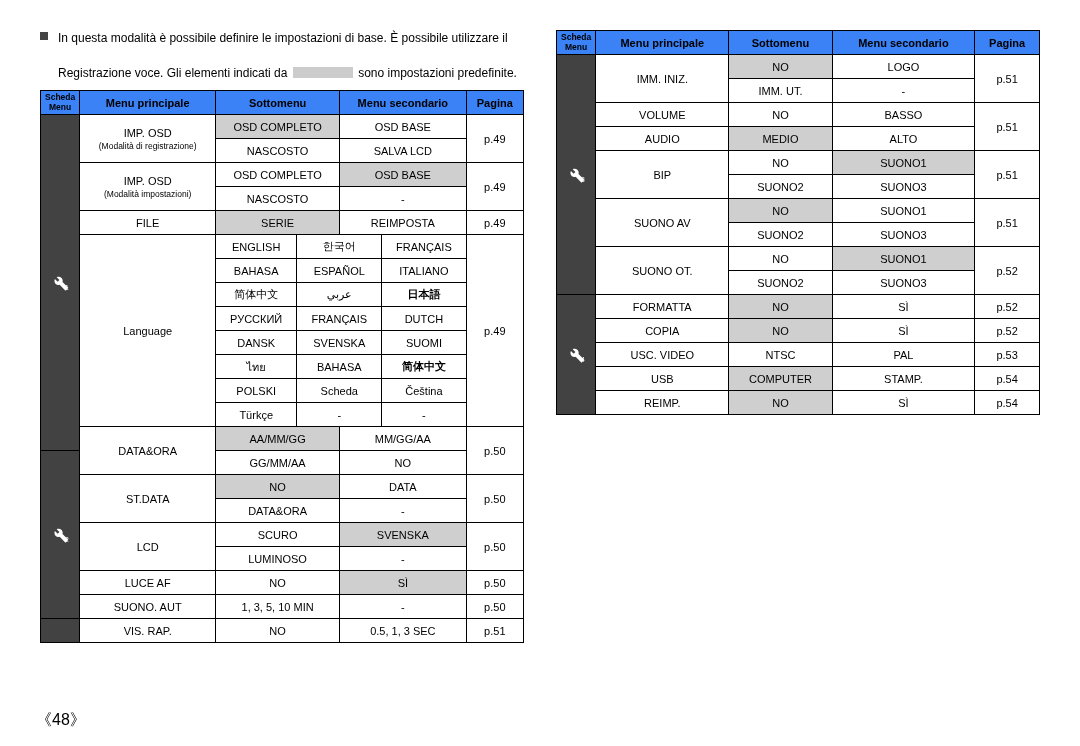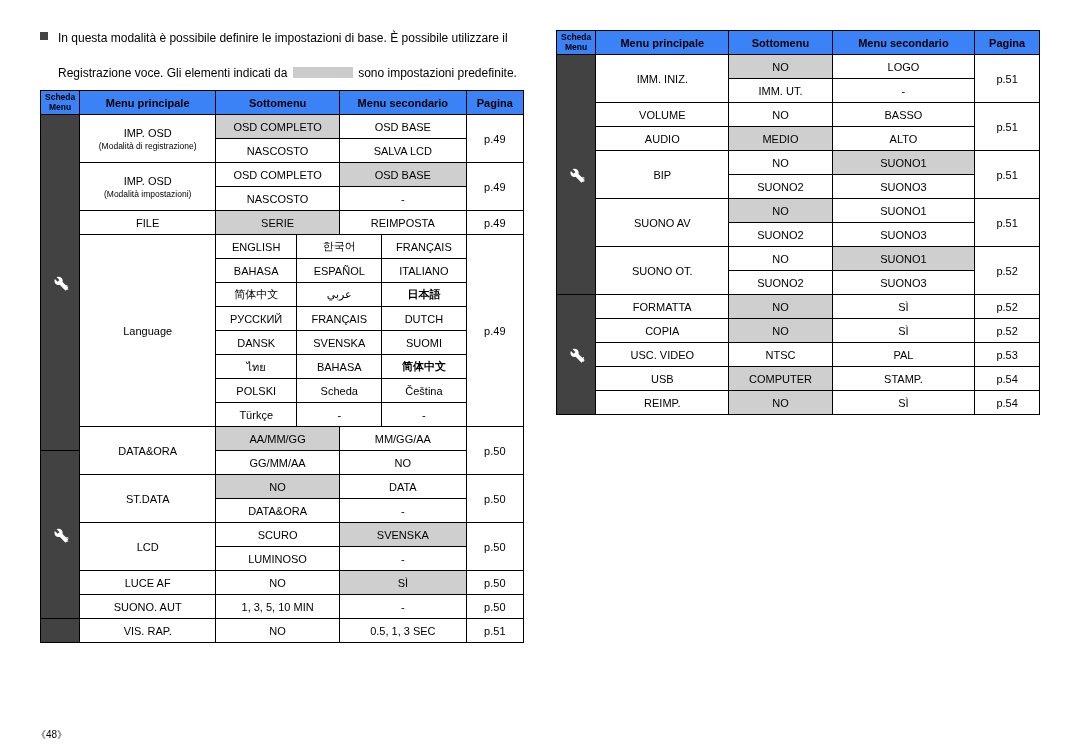--- a/index.html
+++ b/index.html
@@ -97,24 +97,24 @@
     width: 26px;
     padding: 0 !important;
   }
   .tool-icon {
     display: inline-block;
     position: relative;
     width: 20px; height: 20px;
   }
   .tool-icon svg { width: 20px; height: 20px; }
   .pg-num {
-    font-size: 10px;
+    font-size: 16px;
     position: absolute;
     left: 36px;
-    bottom: 4px;
+    bottom: 15px;
   }
   .note-line {
     font-size: 12px;
     padding-left: 16px;
     text-indent: -14px;
     margin-top: 12px;
   }
   .col-right table.settings { margin-top: 0; }
 </style>
 </head>

